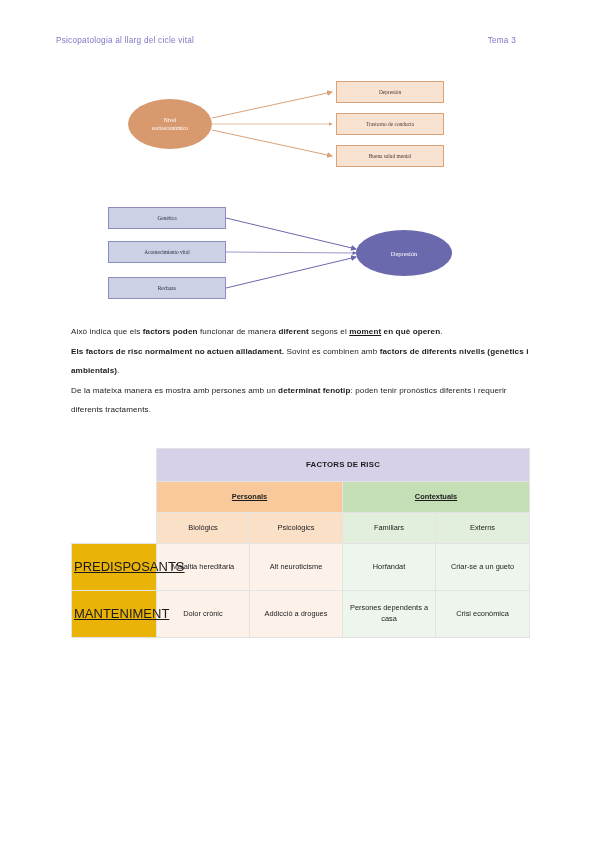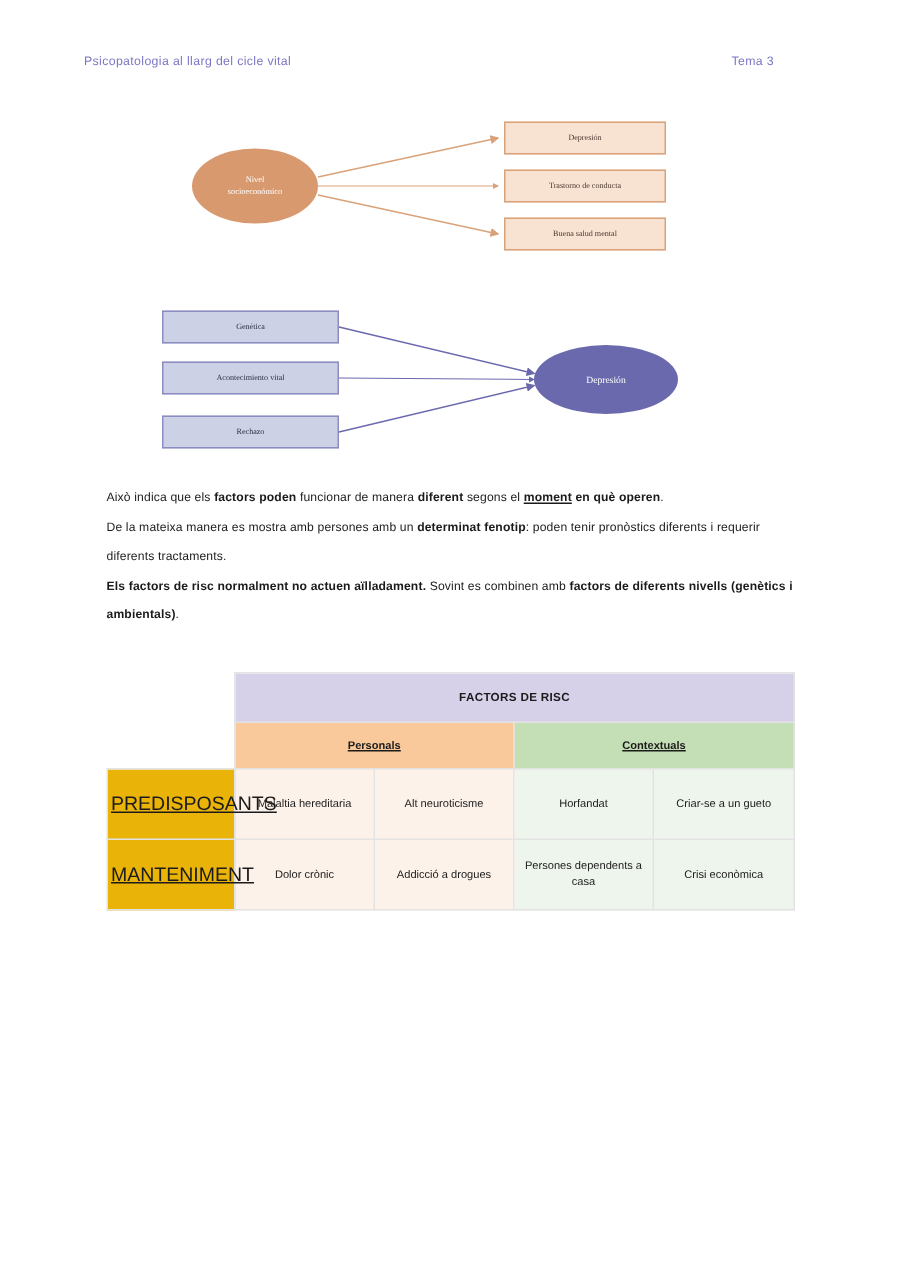--- a/index.html
+++ b/index.html
@@ -230,42 +230,49 @@
 
   <div class="node-box-lavender" style="left:108px; top:11px;">Genética</div>
   <div class="node-box-lavender" style="left:108px; top:45px;">Acontecimiento vital</div>
   <div class="node-box-lavender" style="left:108px; top:81px;">Rechazo</div>
 
   <div class="node-ellipse-purple" style="left:356px; top:34px;">Depresión</div>
 </div>
 
 <div class="body-text">
   <p><span>Això indica que els </span><b>factors poden</b><span> funcionar de manera </span><b>diferent</b><span> segons el </span><b><u>moment</u></b><span> </span><b>en què operen</b><span>.</span></p>
+  <p><b>Els factors de risc normalment no actuen aïlladament.</b><span> Sovint es combinen amb </span><b>factors de diferents nivells (genètics i ambientals)</b><span>.</span></p>
   <p><span>De la mateixa manera es mostra amb persones amb un </span><b>determinat fenotip</b><span>: poden tenir pronòstics diferents i requerir diferents tractaments.</span></p>
-  <p><b>Els factors de risc normalment no actuen aïlladament.</b><span> Sovint es combinen amb </span><b>factors de diferents nivells (genètics i ambientals)</b><span>.</span></p>
 </div>
 
 <table class="risk-table">
   <colgroup>
     <col style="width:85px">
     <col style="width:93px">
     <col style="width:93px">
     <col style="width:93px">
     <col style="width:94px">
   </colgroup>
   <tbody>
     <tr>
       <td class="cell-blank"></td>
       <td class="cell-title" colspan="4">FACTORS DE RISC</td>
     </tr>
     <tr>
       <td class="cell-blank"></td>
       <td class="cell-group-personals" colspan="2"><span>Personals</span></td>
       <td class="cell-group-contextuals" colspan="2"><span>Contextuals</span></td>
     </tr>
+    <tr>
+      <td class="cell-blank"></td>
+      <td class="cell-sub-personals">Biològics</td>
+      <td class="cell-sub-personals">Psicològics</td>
+      <td class="cell-sub-contextuals">Familiars</td>
+      <td class="cell-sub-contextuals">Externs</td>
+    </tr>
 
     <tr style="height:47px;">
       <td class="cell-rowlabel rl-predisposants">PREDISPOSANTS</td>
       <td class="cell-body-personals">Malaltia hereditaria</td>
       <td class="cell-body-personals">Alt neuroticisme</td>
       <td class="cell-body-contextuals">Horfandat</td>
       <td class="cell-body-contextuals">Criar-se a un gueto</td>
     </tr>
     <tr style="height:47px;">
       <td class="cell-rowlabel rl-manteniment">MANTENIMENT</td>

